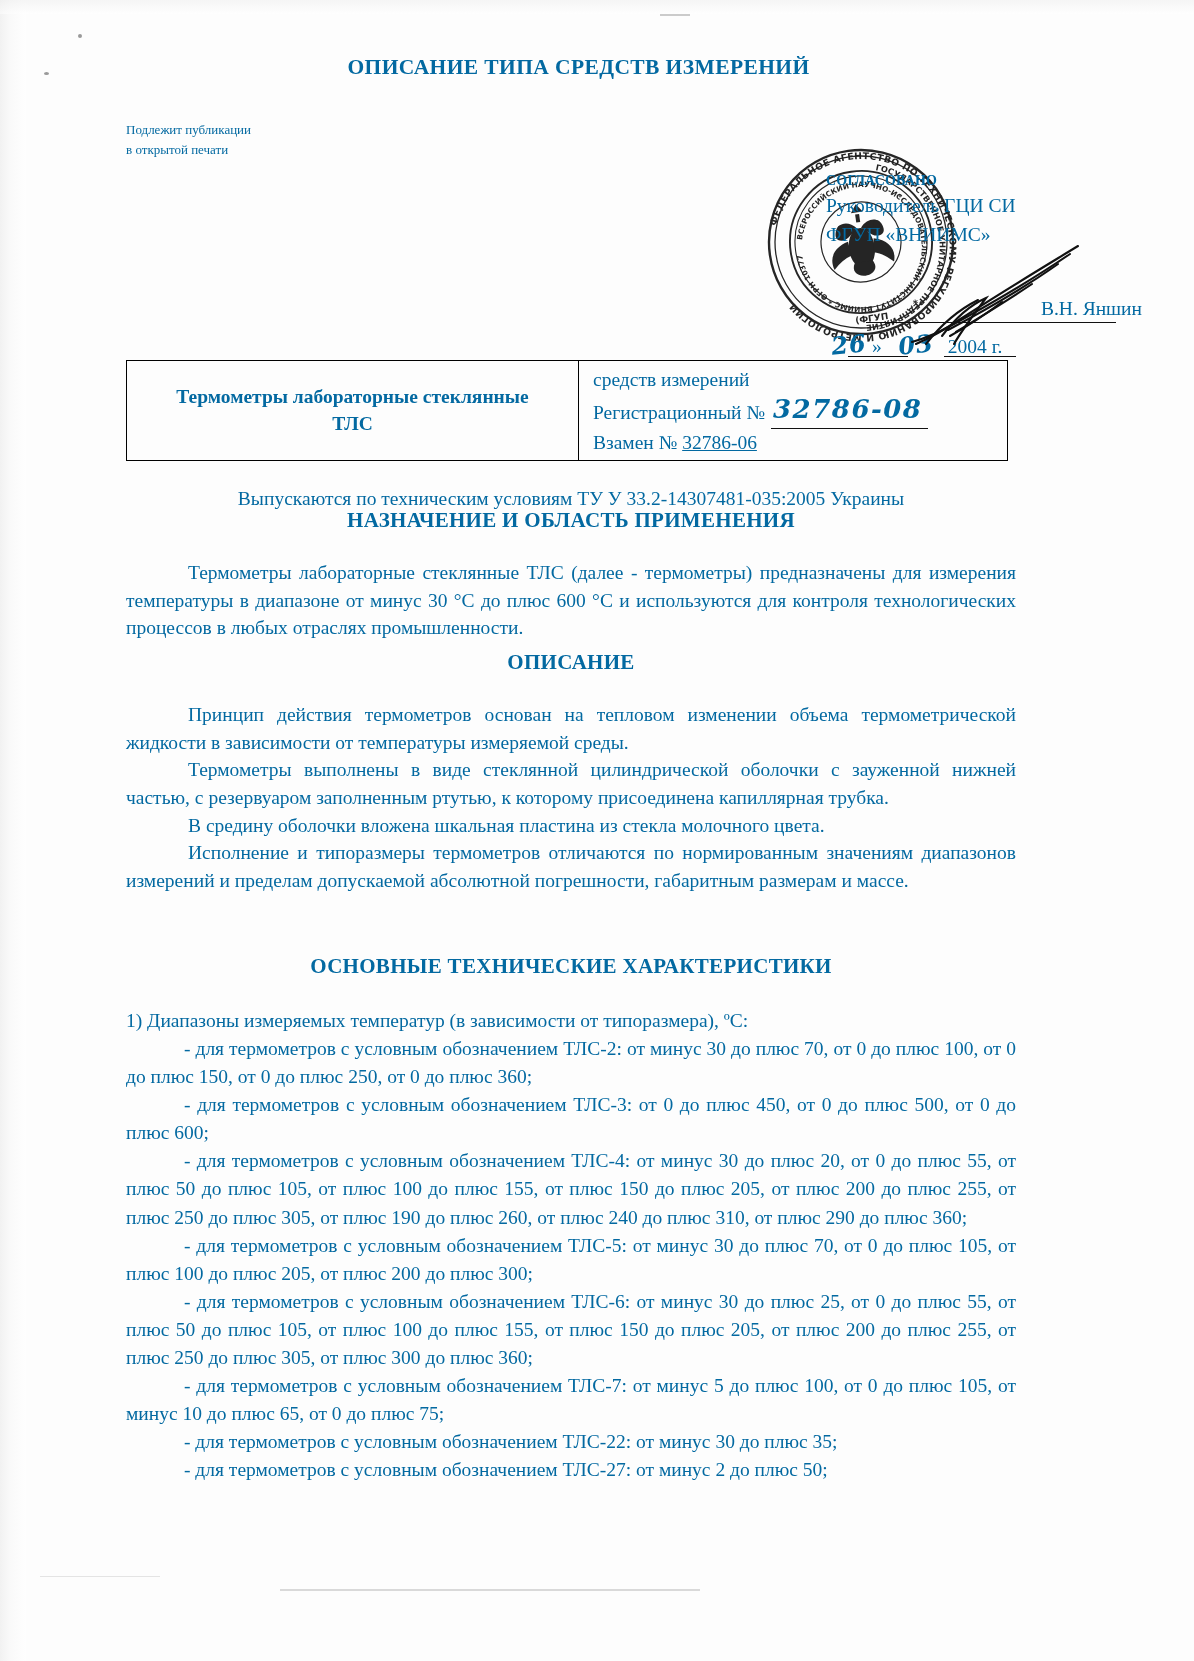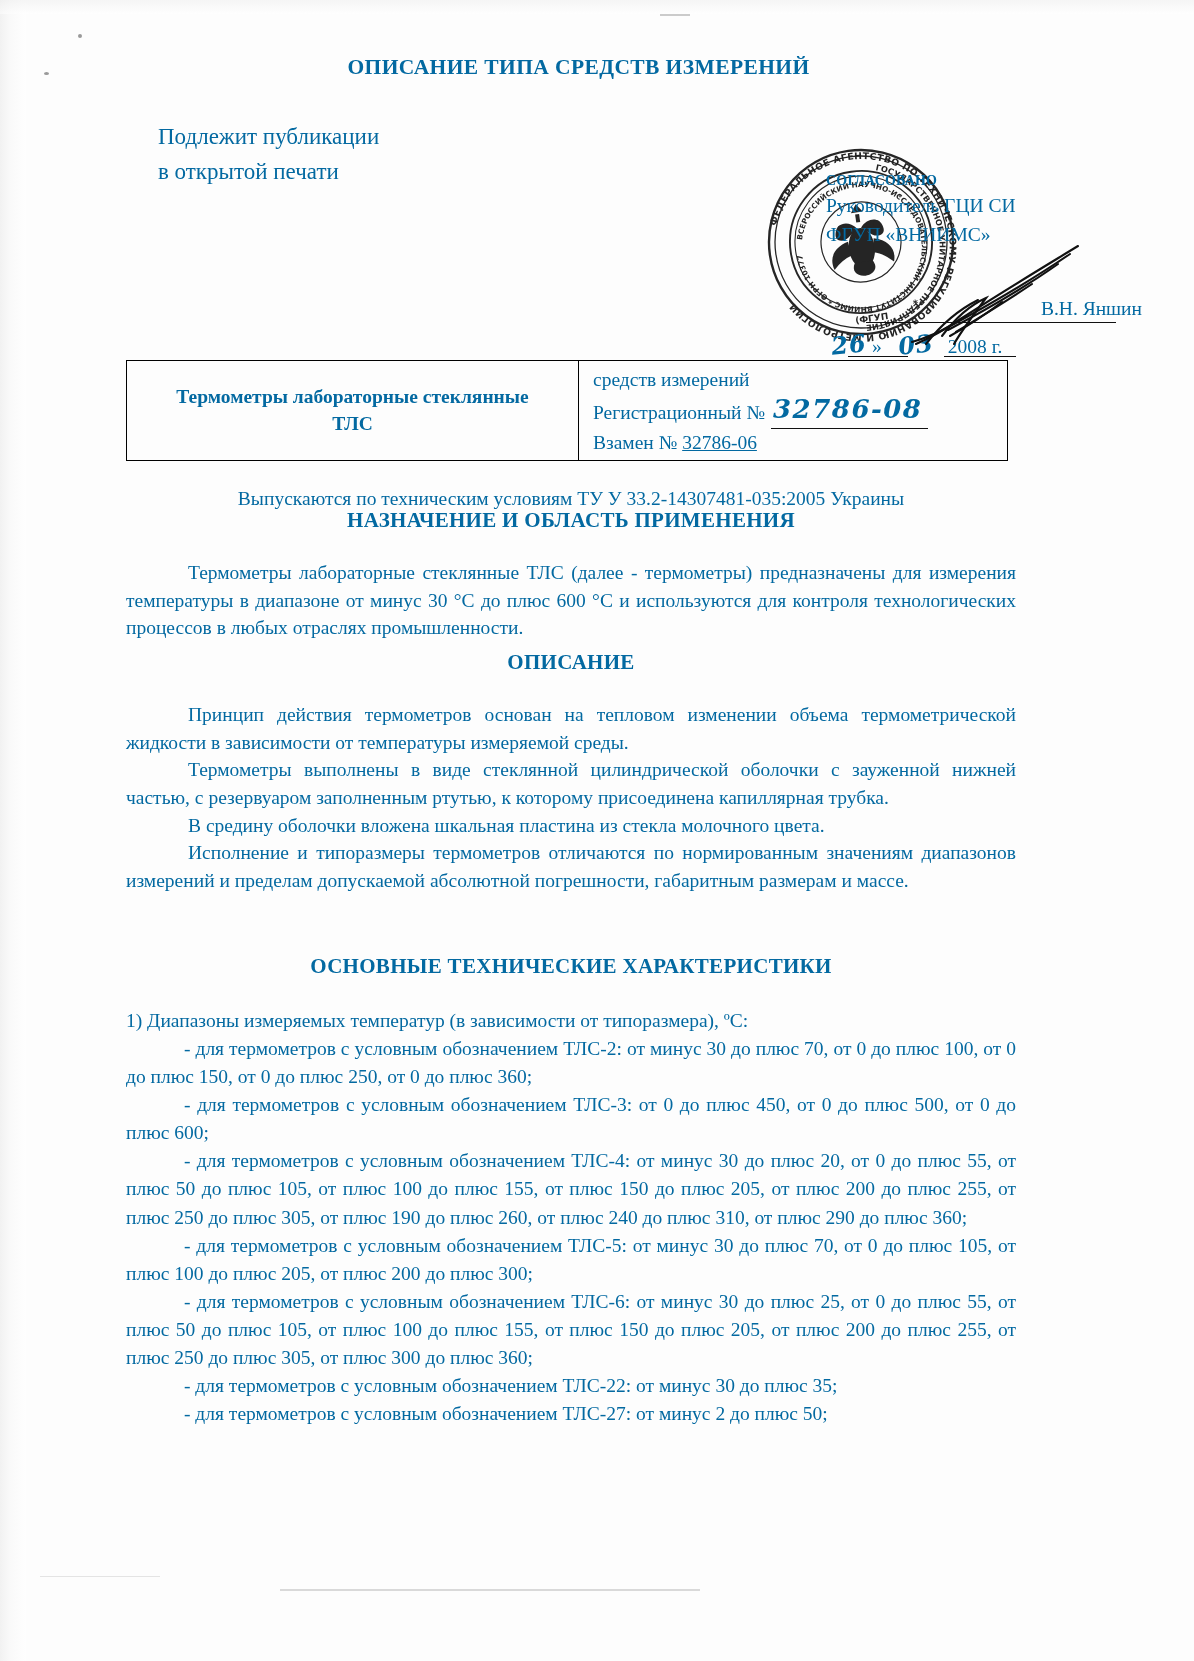--- a/index.html
+++ b/index.html
@@ -41,24 +41,23 @@
   }
   .doc-title {
     text-align: center;
     font-weight: bold;
     font-size: 21.5px;
     letter-spacing: .4px;
     margin-top: 55px;
   }
   .pub-note {
     margin-top: 40px;
-    font-size: 23px;
+    font-size: 13px;
     line-height: 1.52;
     width: 330px;
-    margin-left: 32px;
   }
   
   .approval {
     position: absolute;
     left: 700px;
     top: 170px;
     width: 320px;
     font-size: 19.5px;
     line-height: 1.5;
     z-index: 3;
@@ -298,21 +297,21 @@
       <div class="sogl">СОГЛАСОВАНО</div>
       <div class="line2">Руководитель ГЦИ СИ</div>
       <div class="line3">ФГУП «ВНИИМС»</div>
 
       <div class="signee-row">В.Н. Яншин</div>
 
       <div class="date-row">
         <span class="hand date-day">26</span>
         <span class="q">»</span>
         <span class="hand date-month">03</span>
-        <span>2008 г.</span>
+        <span>2004 г.</span>
       </div>
 
       <div class="sig-underline"></div>
       <div class="date-underline-1"></div>
       <div class="date-underline-2"></div>
     </div>
 
     <svg class="signature-scrawl" viewBox="0 0 210 110" aria-hidden="true">
       <g stroke="#111" fill="none" stroke-width="2.1" stroke-linecap="round">
         <path d="M 196,6 C 160,28 120,52 80,78 C 62,90 48,98 34,104"></path>
@@ -363,20 +362,21 @@
     <div class="flow" style="top:954px;">
       <div class="section-head">ОСНОВНЫЕ ТЕХНИЧЕСКИЕ ХАРАКТЕРИСТИКИ</div>
 
       <div class="list-block" style="margin-top:28px;">
         <p class="list-item lead">1) Диапазоны измеряемых температур (в зависимости от типоразмера), ºС:</p>
         <p class="list-item">- для термометров с условным обозначением  ТЛС-2: от минус 30 до плюс 70, от 0 до плюс 100, от  0 до плюс 150, от 0 до плюс 250, от 0 до плюс 360;</p>
         <p class="list-item">- для термометров с условным обозначением  ТЛС-3:  от 0 до плюс 450, от 0 до плюс 500, от  0 до плюс 600;</p>
         <p class="list-item">- для термометров с условным обозначением  ТЛС-4: от  минус 30 до плюс 20,  от 0 до плюс 55, от плюс 50 до плюс 105, от плюс 100 до плюс 155, от плюс 150 до плюс 205,  от плюс 200 до плюс 255, от плюс 250 до плюс 305, от плюс 190 до плюс 260, от  плюс 240 до плюс 310, от плюс 290 до плюс 360;</p>
         <p class="list-item">- для термометров с условным обозначением  ТЛС-5: от минус 30 до плюс 70, от 0 до плюс 105, от плюс 100 до плюс 205, от плюс 200 до плюс 300;</p>
         <p class="list-item">- для термометров с условным обозначением  ТЛС-6: от минус 30 до плюс 25, от 0 до плюс 55, от плюс 50 до плюс 105, от плюс 100 до плюс 155, от плюс 150 до плюс 205, от плюс 200 до плюс 255, от плюс 250 до плюс 305, от плюс 300 до плюс 360;</p>
+        <p class="list-item">- для термометров с условным обозначением  ТЛС-7: от минус 5 до плюс 100, от 0 до плюс 105, от минус 10 до плюс 65, от 0 до плюс 75;</p>
         <p class="list-item">- для термометров с условным обозначением  ТЛС-22: от минус 30 до плюс 35;</p>
         <p class="list-item">- для термометров с условным обозначением  ТЛС-27: от минус 2 до плюс 50;</p>
       </div>
     </div>
 
   </div>
 
   <div class="bottom-smudge"></div>
   <div class="bottom-smudge2"></div>
 </div>

